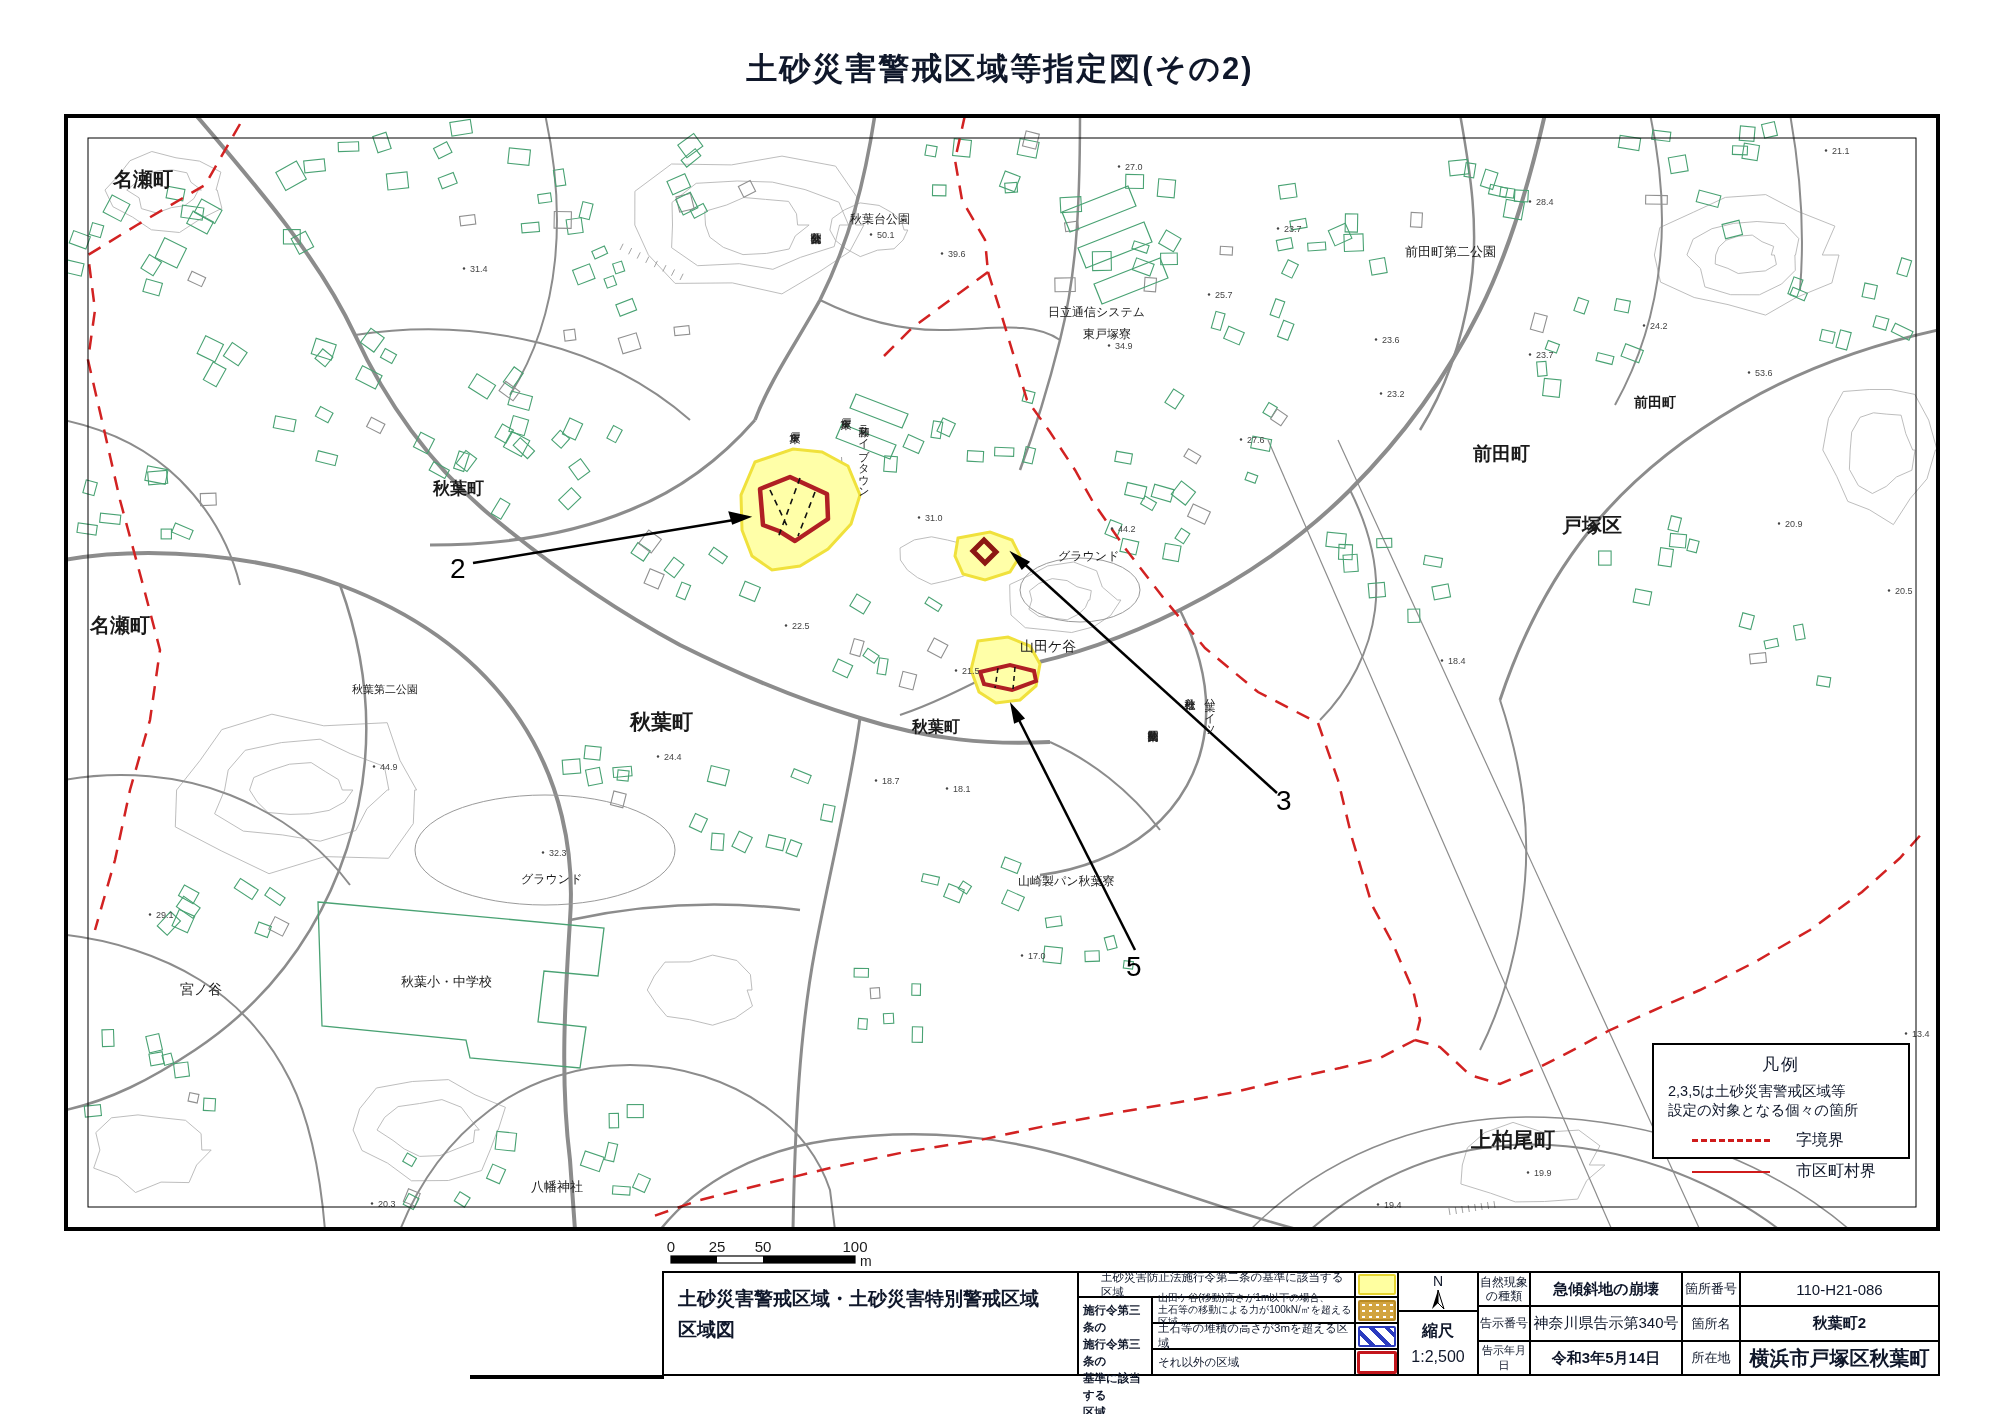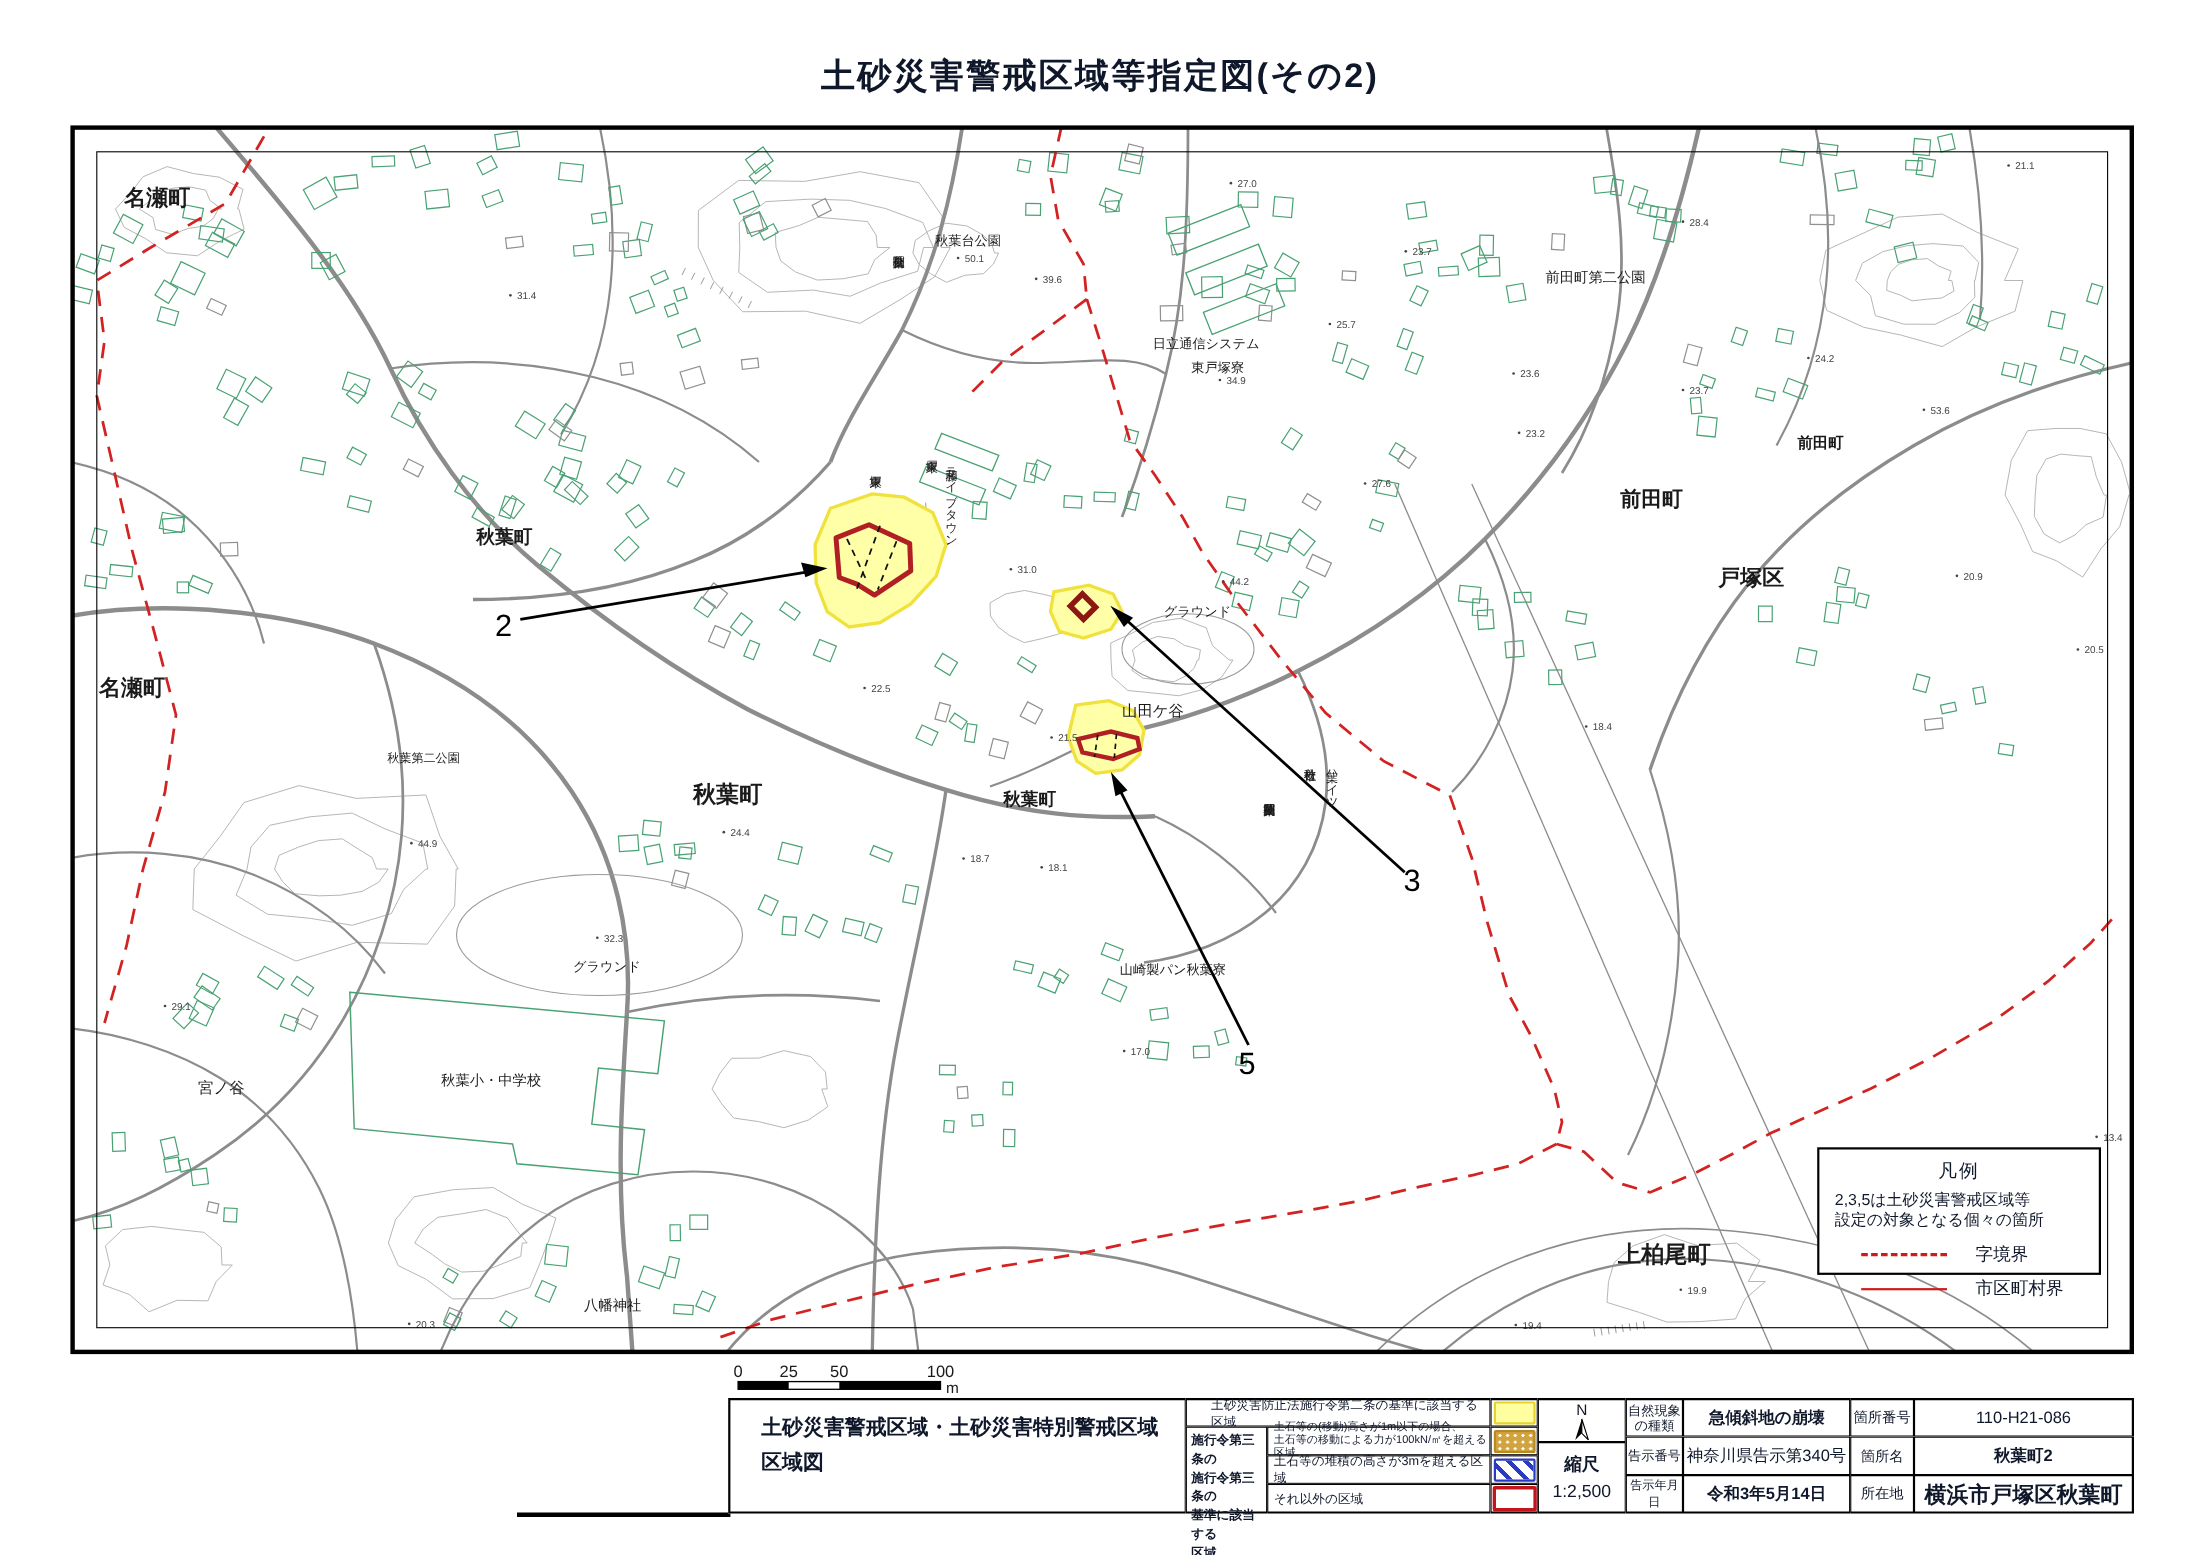--- a/index.html
+++ b/index.html
@@ -18,21 +18,21 @@
   #legend-box .lg-title{text-align:center;font-size:17px;margin-top:8px;letter-spacing:2px;}
   #legend-box .lg-note{margin:6px 0 0 14px;line-height:19px;font-size:14.5px;}
   .lg-row{display:flex;align-items:center;margin:10px 0 0 38px;}
   .lg-sample{width:78px;margin-right:26px;}
   .lg-dashed{border-top:3px dashed #cf1b1b;}
   .lg-solid{border-top:2.5px solid #cf1b1b;}
   .lg-row span{font-size:16px;}
   
   .cell{position:absolute;box-sizing:border-box;border:1px solid #000;background:#fff;
         display:flex;align-items:center;}
-  .cell.thickL{border-left-width:2px;padding-left:14px;} .cell.thickR{border-right-width:2px;}
+  .cell.thickL{border-left-width:2px;} .cell.thickR{border-right-width:2px;}
   .cell.thickT{border-top-width:2px;} .cell.thickB{border-bottom-width:2px;}
   .ctext{padding-left:22px;}
   .ccenter{justify-content:center;text-align:center;}
   .sw{width:34px;height:17px;border-radius:2px;margin:0 auto;}
   .sw-yellow{background:#ffffa0;border:2px solid #e6d42e;}
   .sw-orange{background:#d2a440;border:2px solid #b98a23;
      background-image:radial-gradient(#fff 1.3px, rgba(0,0,0,0) 1.4px);background-size:7px 6px;}
   .sw-blue{background:repeating-linear-gradient(45deg,#fff 0 7px,#2b3bbf 7px 11px);
      border:2.5px solid #2b3bbf;}
   .sw-red{background:#fff;border:3px solid #c3161c;}
@@ -593,21 +593,21 @@
       <div style="padding:4px 0 0 4px;font-size:11.5px;line-height:17px;font-weight:bold;">
         <div>施行令第三条の</div>
         <div>施行令第三条の</div>
         <div>基準に該当する</div>
         <div>区域</div>
       </div>
     </div>
 
     <div class="cell" style="left:1152px;top:1297px;width:203px;height:26px;">
       <div style="padding-left:5px;font-size:10px;line-height:12px;">
-        <div>土石等の(移動)高さが1m以下の場合、</div>
+        <div>山田ケ谷(移動)高さが1m以下の場合、</div>
         <div>土石等の移動による力が100kN/㎡を超える区域</div>
       </div>
     </div>
     <div class="cell" style="left:1355px;top:1297px;width:43px;height:26px;">
       <div class="sw sw-orange"></div>
       </div>
 
     <div class="cell ctext" style="left:1152px;top:1323px;width:203px;height:26px;font-size:11.5px;padding-left:5px;">土石等の堆積の高さが3mを超える区域</div>
     <div class="cell" style="left:1355px;top:1323px;width:43px;height:26px;">
       <div class="sw sw-blue"></div>

